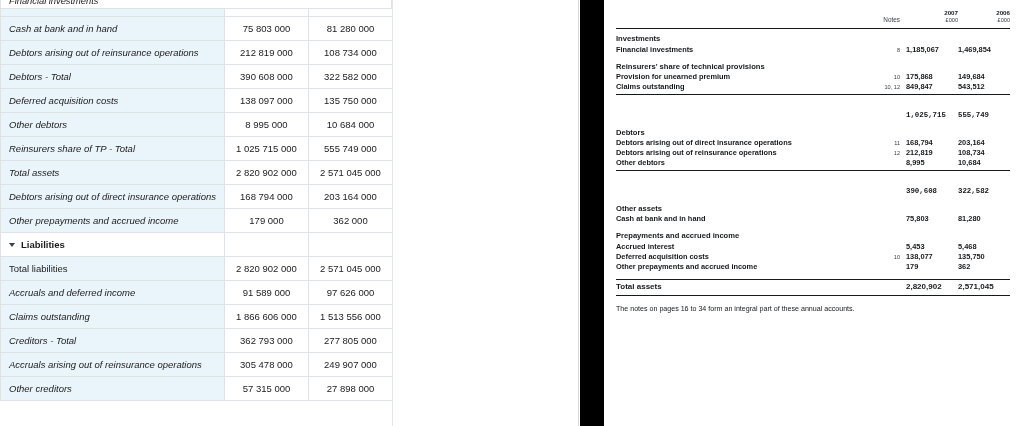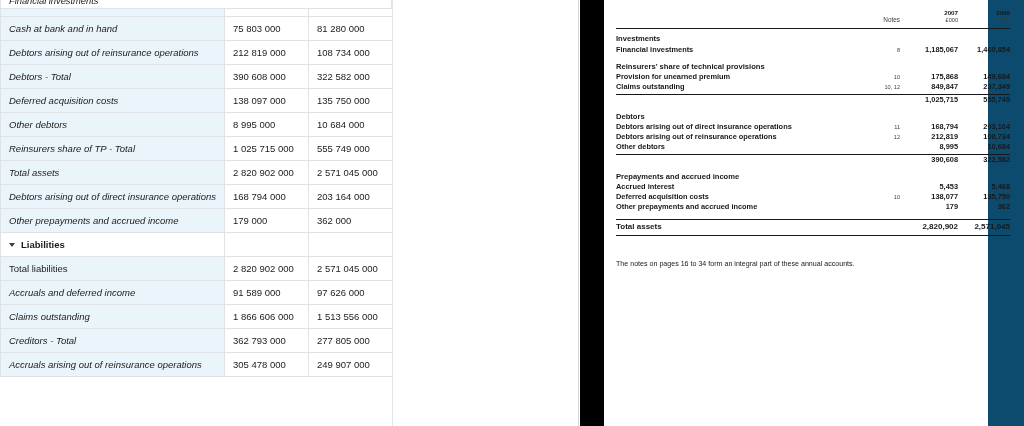--- a/index.html
+++ b/index.html
@@ -7,21 +7,21 @@
     margin: 0; padding: 0;
     width: 1024px; height: 426px;
     background: #ffffff;
     font-family: "Liberation Sans", sans-serif;
     overflow: hidden;
   }
   .screen {
     position: relative;
     width: 1024px; height: 426px;
     display: flex;
-    background: #0c4a6e;
+    background: #5eead4;
   }
 
   
   .left-pane {
     position: relative;
     width: 580px;
     height: 426px;
     background: #ffffff;
     overflow: hidden;
   }
@@ -43,21 +43,21 @@
   }
   .c-label {
     width: 224px;
     font-style: italic;
     background: #eaf5fb;
     font-size: 9.3px;
   }
   .c-label.plain { font-style: normal; margin-top: 8px; }
   .c-num {
     width: 84px;
-    text-align: left;
+    text-align: center;
     background: #ffffff;
     font-size: 9.3px;
   }
   .section-row td {
     background: #ffffff;
     border-left: 1px solid #dfe3e6;
     border-right: 1px solid #dfe3e6;
   }
   .section-row .c-label {
     background: #ffffff;
@@ -108,21 +108,21 @@
   .gutter {
     width: 24px;
     height: 426px;
     background: #000000;
     flex: 0 0 24px;
   }
 
   
   .right-pane {
     position: relative;
-    width: 384px;
+    width: 420px;
     height: 426px;
     background: #ffffff;
     padding: 10px 14px 0 12px;
   }
   .doc {
     width: 394px;
     font-size: 7.4px;
     color: #16191c;
     line-height: 1.22;
   }
@@ -173,42 +173,43 @@
   .row .label { flex: 1 1 auto; }
   .row .note {
     width: 46px;
     text-align: right;
     padding-right: 6px;
     font-size: 5.6px;
     color: #3a3f44;
   }
   .row .v1, .row .v2 {
     width: 52px;
-    text-align: right;
+    text-align: left;
     font-variant-numeric: tabular-nums;
   }
   .row.bold .label, .row.bold .v1, .row.bold .v2 { font-weight: bold; }
   .subtotal {
     margin-top: 2px;
-    padding-top: 0;
+    padding-top: 16px;
     border-top: 1px solid #16191c;
+    font-family: Liberation Mono, monospace;
   }
   .subtotal .row .v1, .subtotal .row .v2 { font-weight: bold; }
   .total-block {
     border-top: 1px solid #16191c;
     border-bottom: 1px solid #16191c;
     padding: 2px 0 2px 0;
     margin-top: 3px;
   }
   .total-block .row { height: 11px; }
   .total-block .label,
   .total-block .v1,
   .total-block .v2 { font-weight: bold; font-size: 8px; }
   .footnote {
-    margin-top: 24px;
+    margin-top: 9px;
     font-size: 7.1px;
     color: #16191c;
   }
 </style>
 </head>
 <body>
 
 <div class="screen">
 
   <div class="left-pane">
@@ -296,20 +297,25 @@
         <tr>
           <td class="c-label">Creditors - Total</td>
           <td class="c-num">362 793 000</td>
           <td class="c-num">277 805 000</td>
         </tr>
         <tr>
           <td class="c-label">Accruals arising out of reinsurance operations</td>
           <td class="c-num">305 478 000</td>
           <td class="c-num">249 907 000</td>
         </tr>
+        <tr>
+          <td class="c-label">Other creditors</td>
+          <td class="c-num">57 315 000</td>
+          <td class="c-num">27 898 000</td>
+        </tr>
       </tbody>
     </table>
 
     <div class="pane-vline"></div>
     <div class="pane-vline2"></div>
   </div>
 
   <div class="gutter"></div>
 
   <div class="right-pane">
@@ -343,21 +349,21 @@
         <div class="row bold">
           <div class="label">Provision for unearned premium</div>
           <div class="note">10</div>
           <div class="v1">175,868</div>
           <div class="v2">149,684</div>
         </div>
         <div class="row bold">
           <div class="label">Claims outstanding</div>
           <div class="note">10, 12</div>
           <div class="v1">849,847</div>
-          <div class="v2">237,349</div>
+          <div class="v2">543,512</div>
         </div>
         <div class="subtotal">
           <div class="row">
             <div class="label"></div>
             <div class="note"></div>
             <div class="v1">1,025,715</div>
             <div class="v2">555,749</div>
           </div>
         </div>
       </div>
@@ -385,20 +391,29 @@
         <div class="subtotal">
           <div class="row">
             <div class="label"></div>
             <div class="note"></div>
             <div class="v1">390,608</div>
             <div class="v2">322,582</div>
           </div>
         </div>
       </div>
 
+      <div class="grp">
+        <div class="grp-title">Other assets</div>
+        <div class="row bold">
+          <div class="label">Cash at bank and in hand</div>
+          <div class="note"></div>
+          <div class="v1">75,803</div>
+          <div class="v2">81,280</div>
+        </div>
+      </div>
 
       <div class="grp">
         <div class="grp-title">Prepayments and accrued income</div>
         <div class="row bold">
           <div class="label">Accrued interest</div>
           <div class="note"></div>
           <div class="v1">5,453</div>
           <div class="v2">5,468</div>
         </div>
         <div class="row bold">

